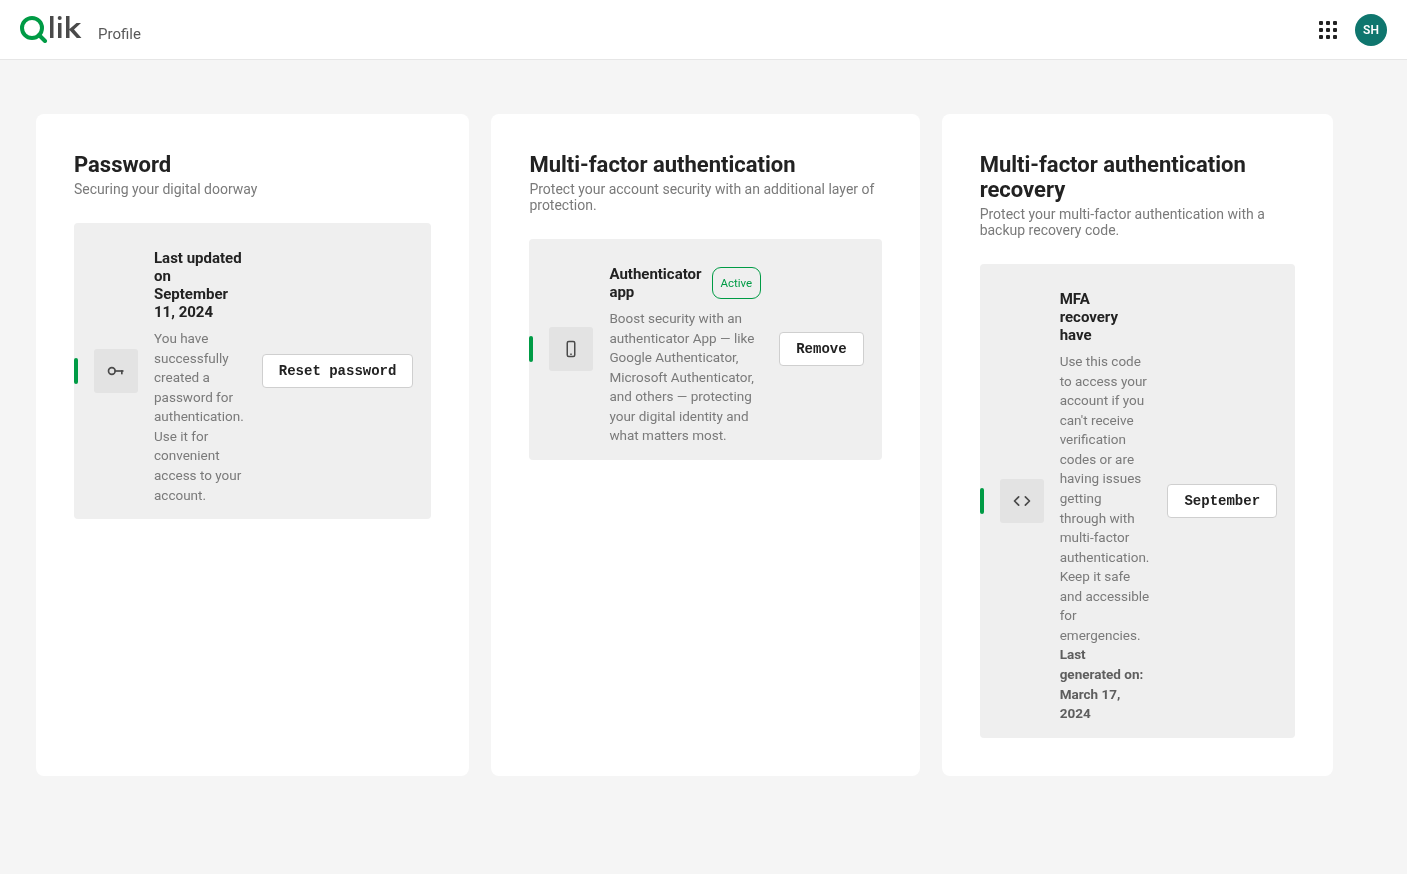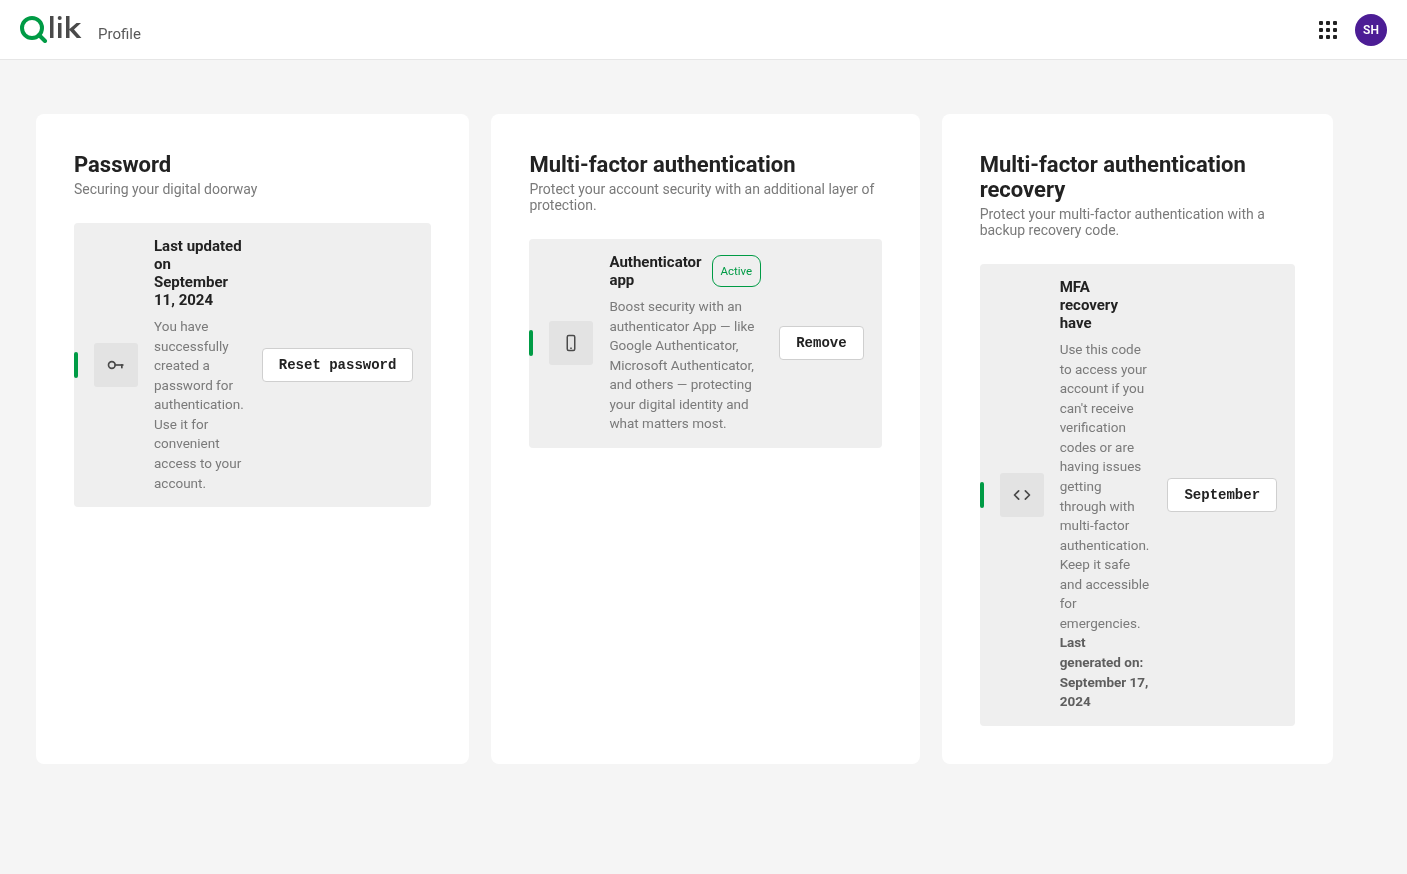--- a/index.html
+++ b/index.html
@@ -48,21 +48,21 @@
     grid-template-columns: repeat(3, 4px);
     grid-template-rows: repeat(3, 4px);
     gap: 3px;
     cursor: pointer;
   }
   .apps-grid span {
     width: 4px; height: 4px; background: #222; border-radius: 1px;
   }
   .avatar {
     width: 32px; height: 32px; border-radius: 50%;
-    background: #4c1d95;
+    background: #0f766e;
     color: #fff;
     display: flex; align-items: center; justify-content: center;
     font-size: 12px; font-weight: 600;
     cursor: pointer;
   }
 
   
   .page {
     display: flex;
     padding: 54px 36px 36px 36px;
@@ -146,20 +146,21 @@
   }
   .info-text { flex: 1; }
   .info-title {
     font-size: 15px;
     font-weight: 700;
     color: #222;
     display: flex;
     align-items: center;
     gap: 10px;
     margin-bottom: 2px;
+    margin-top: 12px;
   }
   .info-desc {
     font-size: 13.5px;
     color: #7a7a7a;
     line-height: 1.45;
     margin-top: 8px;
   }
   .info-desc .strong {
     font-weight: 700;
     color: #5e5e5e;
@@ -275,21 +276,21 @@
         <div class="info-icon-box">
           <svg width="20" height="20" viewBox="0 0 24 24" fill="none" stroke="#4a4a4a" stroke-width="2" stroke-linecap="round" stroke-linejoin="round">
             <polyline points="8 7 3 12 8 17"></polyline>
             <polyline points="16 7 21 12 16 17"></polyline>
           </svg>
         </div>
         <div class="info-text">
           <div class="info-title">MFA recovery have</div>
           <div class="info-desc">
             <span>Use this code to access your account if you can't receive verification codes or are having issues getting through with multi-factor authentication. Keep it safe and accessible for emergencies.</span><br>
-            <span class="strong">Last generated on: September 17, 2024</span>
+            <span class="strong">Last generated on: March 17, 2024</span>
           </div>
         </div>
         <button class="btn">September</button>
       </div>
     </div>
 
   </div>
 </div>
 
 </body></html>

